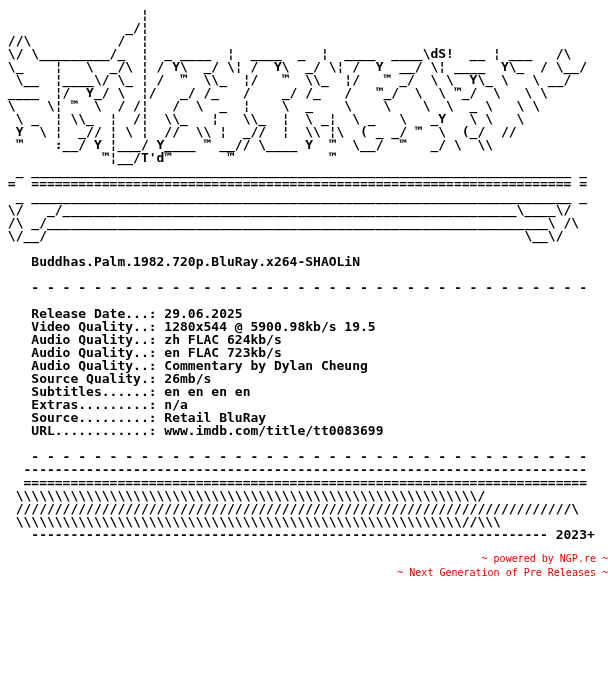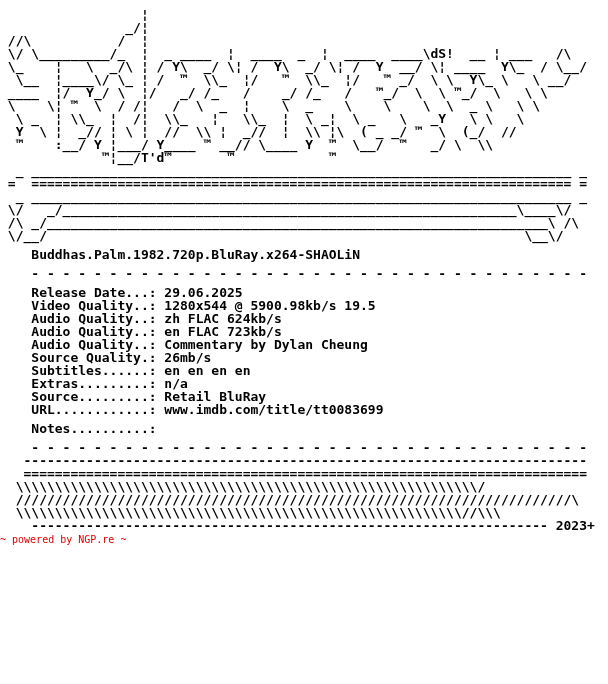--- a/index.html
+++ b/index.html
@@ -13,24 +13,24 @@
   }
   pre.nfo{
     margin:0;
     font-family:"DejaVu Sans Mono","Liberation Mono",monospace;
     font-weight:bold;
     font-size:13px;
     line-height:13px;
     color:#000000;
     white-space:pre;
   }
-  pre.mt1{margin-top:6px;}
+  pre.mt1{margin-top:13px;}
   .footer{
-    margin-top:1px;
-    text-align:left;
+    margin-top:11px;
+    text-align:right;
     font-family:"DejaVu Sans Mono","Liberation Mono",monospace;
     font-size:10px;
     line-height:14px;
   }
 </style>
 </head>
 <body>
 
 <div class="page">
 
@@ -62,28 +62,28 @@
     Video Quality..: 1280x544 @ 5900.98kb/s 19.5
     Audio Quality..: zh FLAC 624kb/s
     Audio Quality..: en FLAC 723kb/s
     Audio Quality..: Commentary by Dylan Cheung
     Source Quality.: 26mb/s
     Subtitles......: en en en en
     Extras.........: n/a
     Source.........: Retail BluRay
     URL............: www.imdb.com/title/tt0083699</pre>
 
-  <pre class="nfo mt1">    Notes..........:</pre>
 
 
   <pre class="nfo mt1">    - - - - - - - - - - - - - - - - - - - - - - - - - - - - - - - - - - - -
    ------------------------------------------------------------------------
    ========================================================================
   \\\\\\\\\\\\\\\\\\\\\\\\\\\\\\\\\\\\\\\\\\\\\\\\\\\\\\\\\\\/
   ///////////////////////////////////////////////////////////////////////\
   \\\\\\\\\\\\\\\\\\\\\\\\\\\\\\\\\\\\\\\\\\\\\\\\\\\\\\\\\//\\\
     ------------------------------------------------------------------ 2023+</pre>
 
   <div class="footer" style="color: rgb(221, 0, 0);">
     <div>~ powered by NGP.re ~</div>
+    <div>~ Next Generation of Pre Releases ~</div>
   </div>
 
 </div>
 
 </body></html>

